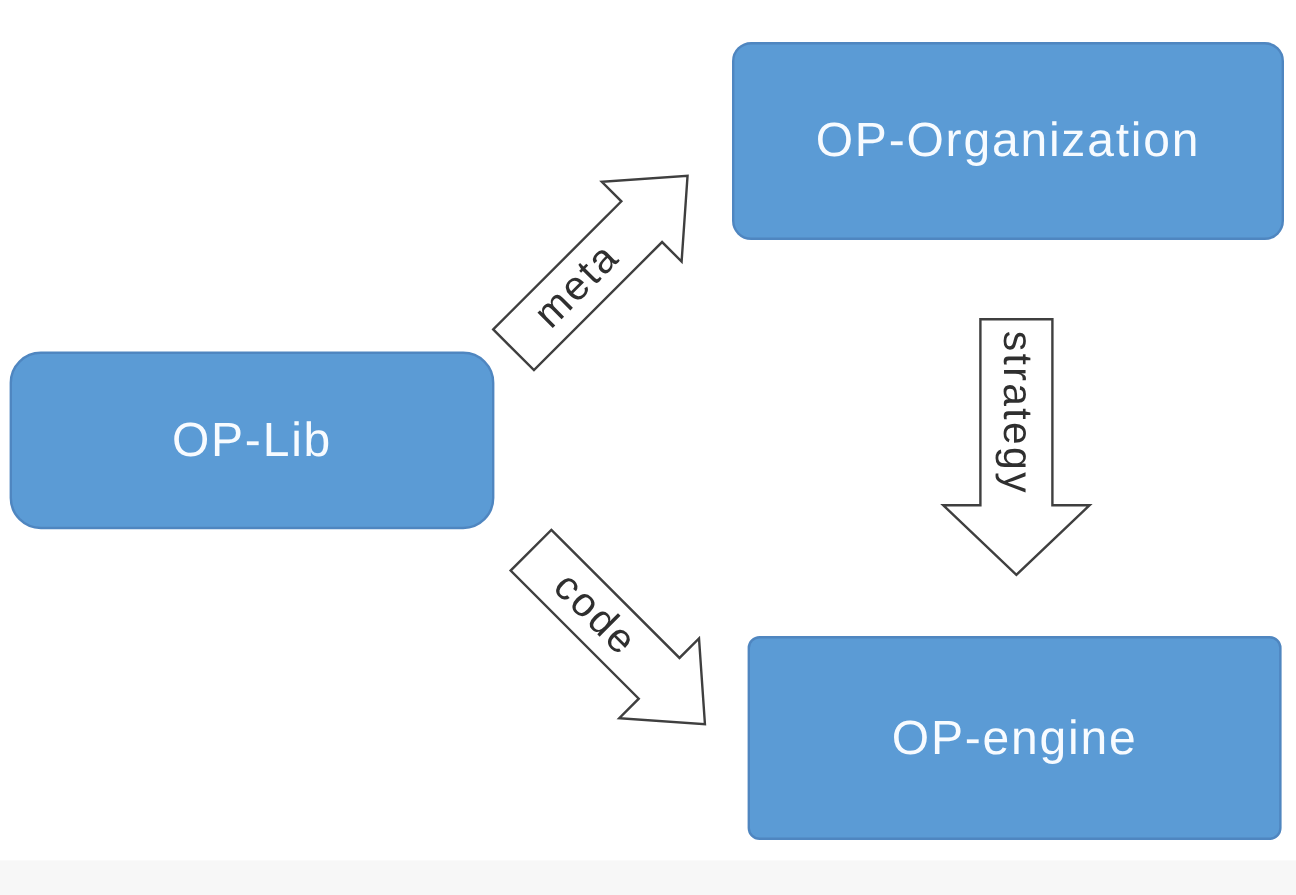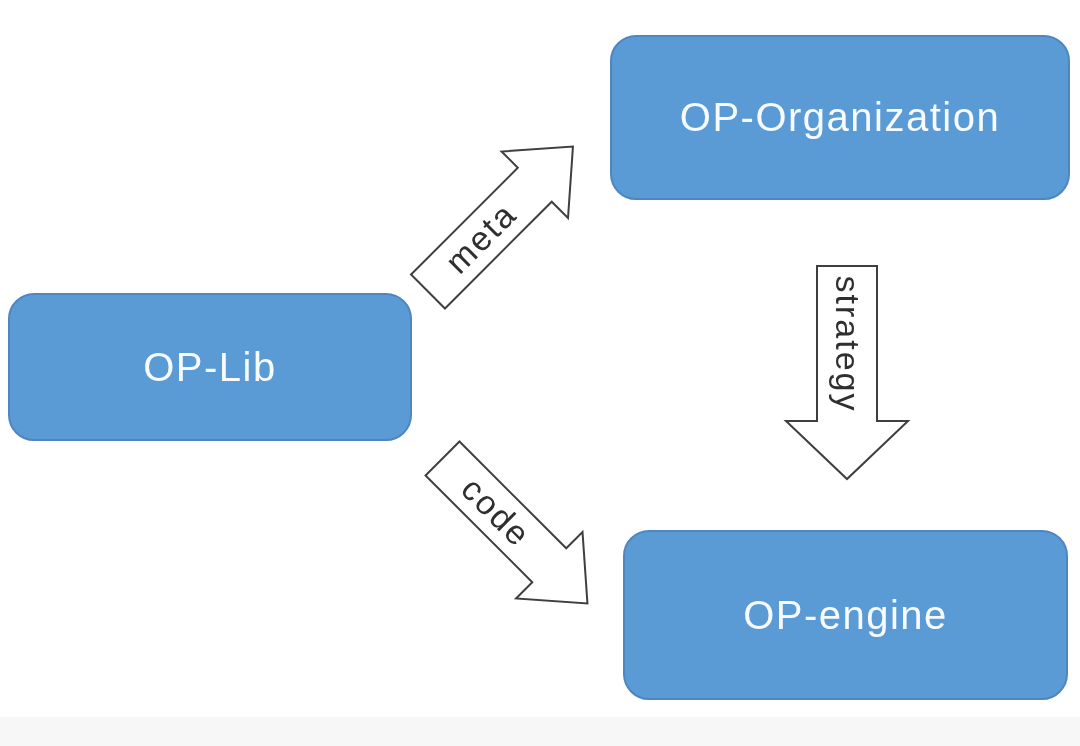--- a/index.html
+++ b/index.html
@@ -26,22 +26,22 @@
     justify-content: center;
   }
   .node-label {
     color: #f7fbff;
     font-size: 40px;
     font-weight: 400;
     letter-spacing: 1.5px;
     white-space: nowrap;
   }
   #node-op-lib          { left: 8px;   top: 293px; width: 404px; height: 148px; }
-  #node-op-organization { left: 610px; top: 35px;  width: 460px; height: 165px; }
-  #node-op-engine       { left: 623px; top: 530px; width: 445px; height: 170px; }
+  #node-op-organization { left: 610px; top: 35px;  width: 460px; height: 165px; border-radius: 16px; }
+  #node-op-engine       { left: 623px; top: 530px; width: 445px; height: 170px; border-radius: 10px; }
 
   .arrow-layer {
     position: absolute;
     left: 0;
     top: 0;
     width: 1080px;
     height: 746px;
     pointer-events: none;
   }
   .arrow-layer polygon {

